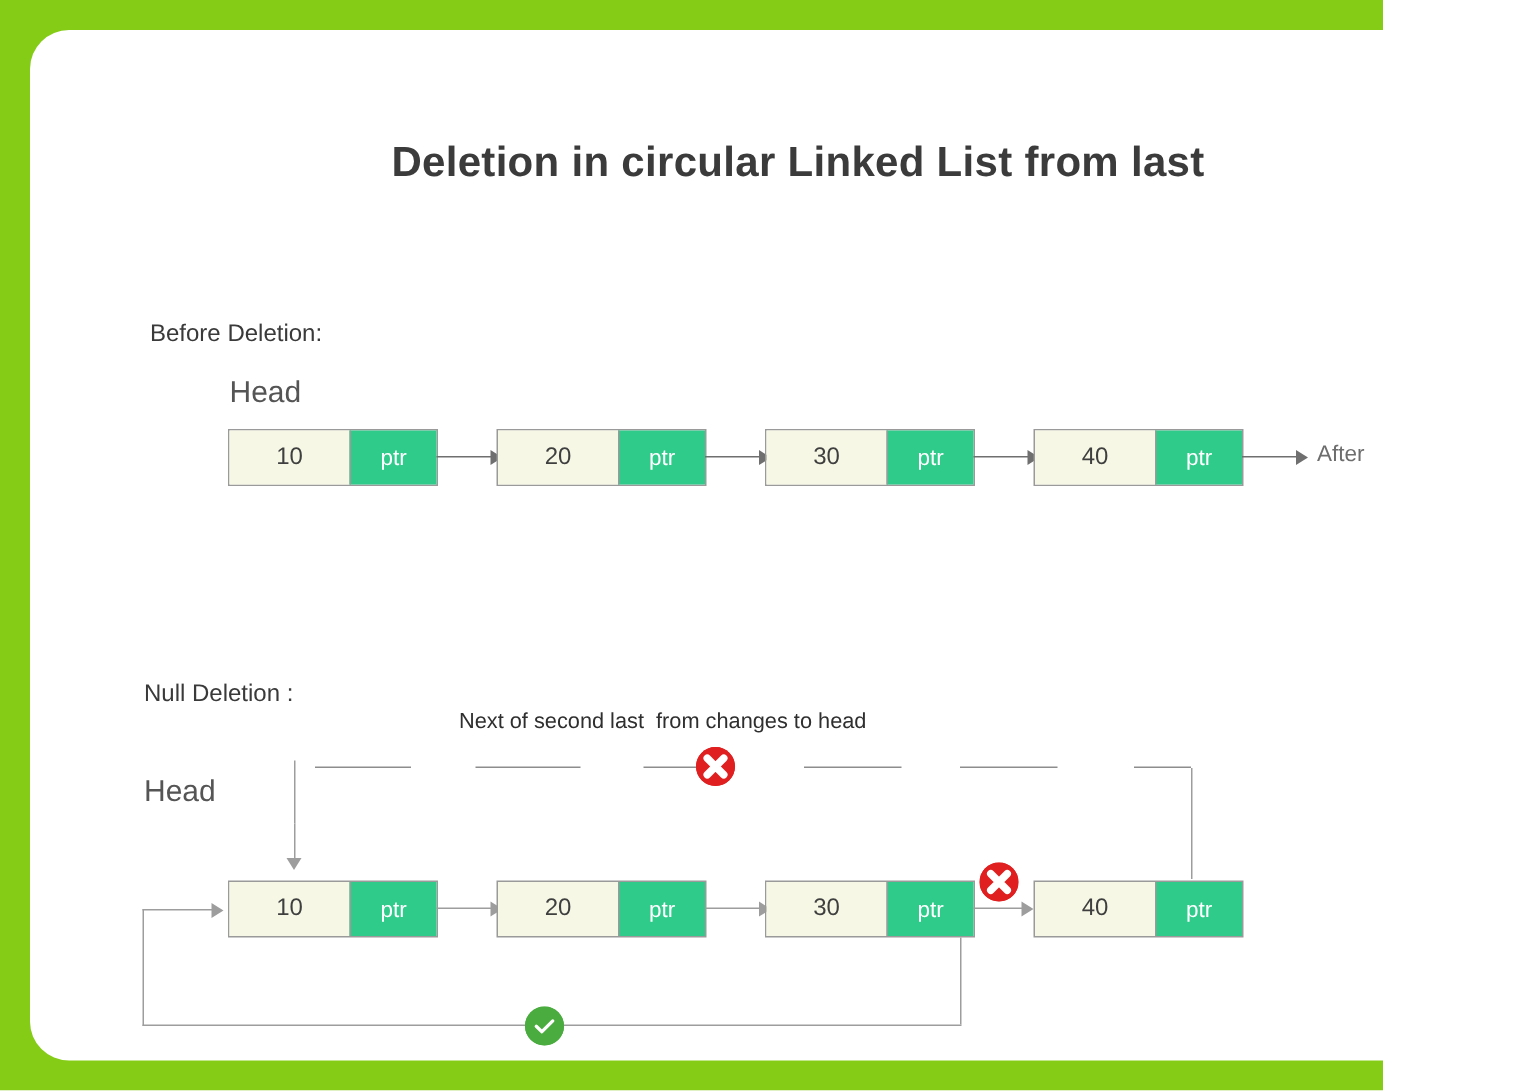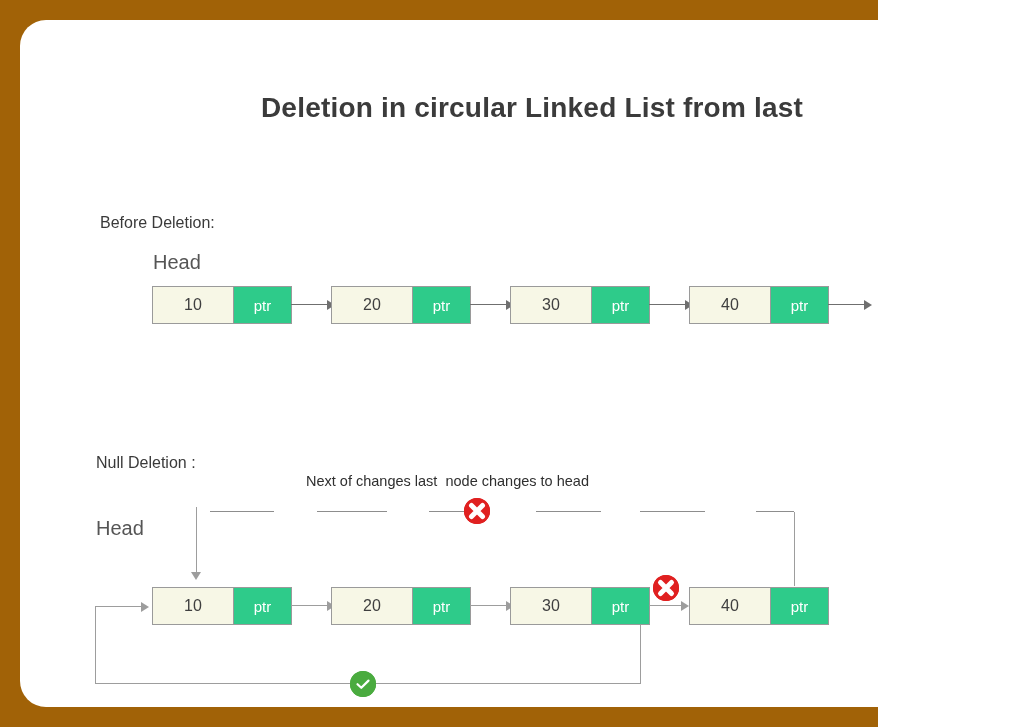--- a/index.html
+++ b/index.html
@@ -7,22 +7,23 @@
     padding: 0;
     background: #ffffff;
   }
   body {
     font-family: "Liberation Sans", sans-serif;
   }
   #page {
     position: relative;
     width: 878px;
     height: 727px;
-    background: #a16207;
+    background: #84cc16;
     overflow: hidden;
+    padding-left: 44px;
   }
   #card {
     position: absolute;
     left: 20px;
     top: 20px;
     width: 984px;
     height: 687px;
     background: #ffffff;
     border-radius: 26px;
     overflow: hidden;
@@ -180,21 +181,21 @@
     <div class="node" style="left:669px; top:266px;">
       <div class="val">40</div>
       <div class="ptr">ptr</div>
     </div>
     <div class="hline" style="left:808px; top:284px; width:40px;"></div>
     <div class="arrowhead" style="left:844px; top:280px;"></div>
     <div class="null-label">After</div>
 
     <div class="section-label" id="label-after">Null Deletion :</div>
 
-    <div id="caption-next">Next of changes last  node changes to head</div>
+    <div id="caption-next">Next of second last  from changes to head</div>
 
     <div class="head-label" id="head2">Head</div>
 
     <div class="vline" style="left:176px; top:487px; height:42px;"></div>
     <div class="arrowhead down" style="left:171px; top:552px;"></div>
     <div class="vline" style="left:176px; top:529px; height:26px;"></div>
 
     <div class="dash" style="left:190px; top:491px; width:64px;"></div>
     <div class="dash" style="left:297px; top:491px; width:70px;"></div>
     <div class="dash" style="left:409px; top:491px; width:40px;"></div>

